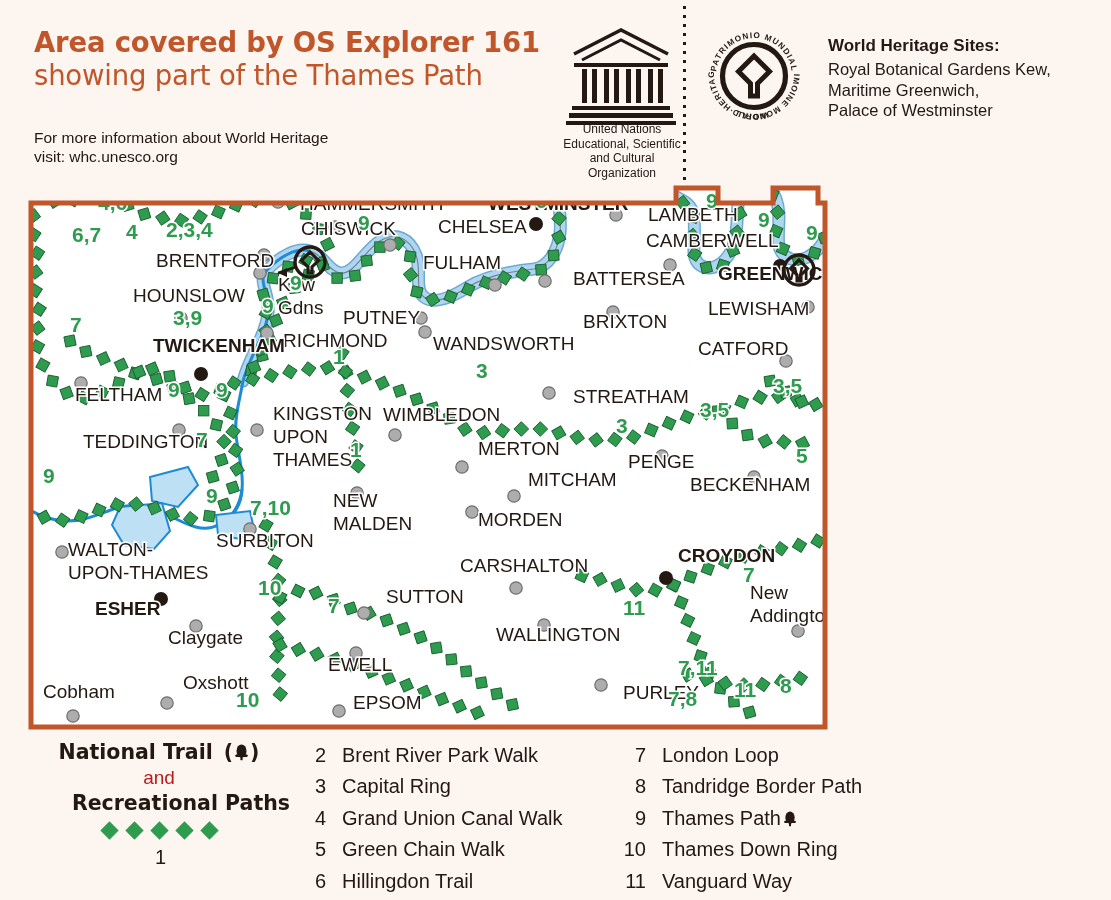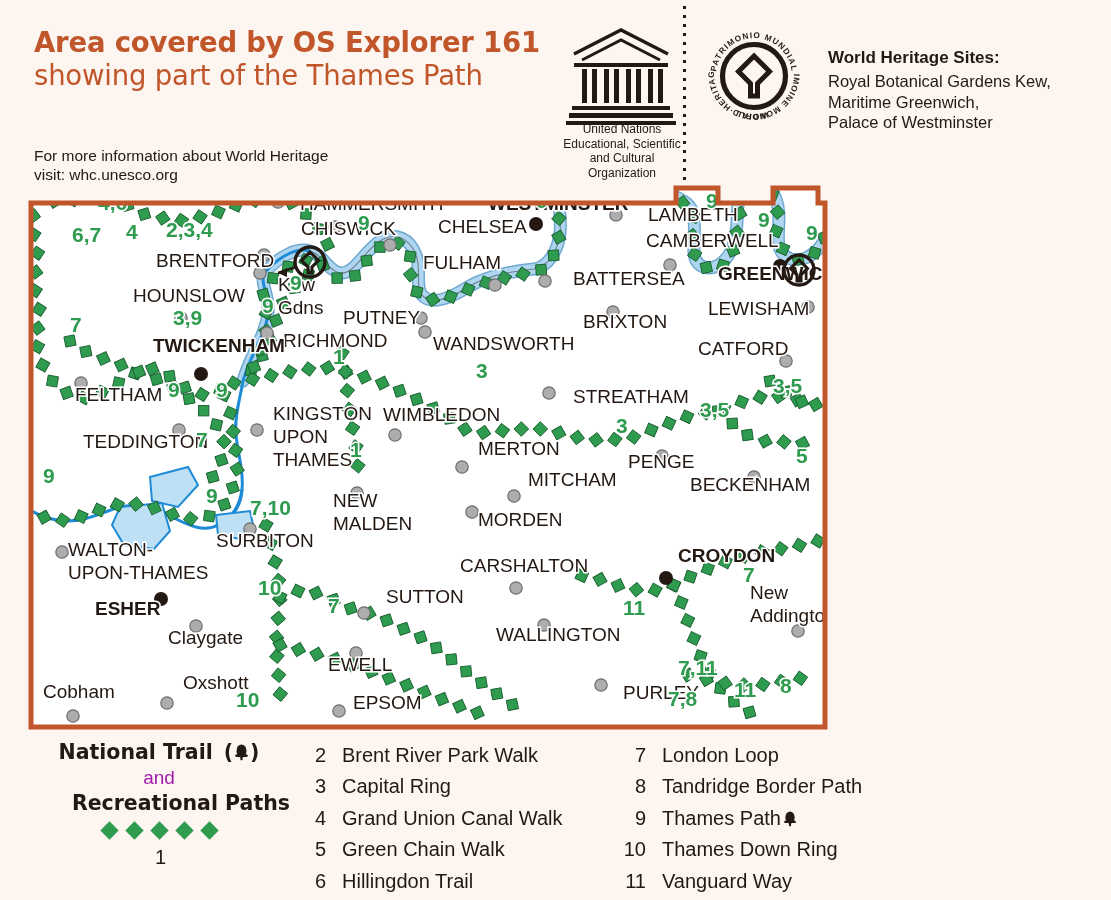--- a/index.html
+++ b/index.html
@@ -18,56 +18,56 @@
     font-weight:bold;font-size:27.5px;color:#C0562A;
     letter-spacing:-0.2px;line-height:32px;
   }
   .title-line2{
     font-family:"DejaVu Sans", sans-serif;
     font-weight:normal;font-size:27.5px;color:#C0562A;
     letter-spacing:-0.2px;line-height:34px;
   }
   #title-sub{
     position:absolute;left:34px;top:128px;width:320px;
-    font-size:15.5px;color:#231812;line-height:19px;margin-top:18px;
+    font-size:15.5px;color:#231812;line-height:19px;
   }
   
   #unesco-logo{position:absolute;left:566px;top:24px;width:110px;height:105px;}
   #unesco-word{
     position:absolute;left:560px;top:122px;width:124px;
     text-align:center;font-size:12px;color:#231812;line-height:14.5px;
   }
   
   #dotted-divider{
     position:absolute;left:683px;top:6px;width:3px;height:174px;
     background-image:repeating-linear-gradient(to bottom,#231812 0px,#231812 3px,transparent 3px,transparent 9px);
   }
   
   #whs-emblem{position:absolute;left:700px;top:18px;width:108px;height:108px;}
   
-  #whs-text{position:absolute;left:828px;top:48px;width:272px;}
+  #whs-text{position:absolute;left:828px;top:36px;width:272px;}
   #whs-heading{
     font-family:"Liberation Sans", sans-serif;
     font-weight:bold;font-size:17px;color:#231812;margin-bottom:3px;
   }
   .whs-site{font-size:16.5px;color:#231812;line-height:20.5px;}
 
   
   #map-wrap{position:absolute;left:28px;top:185px;width:800px;height:545px;}
   #map-svg{display:block;}
 
   
   #legend{position:absolute;left:0px;top:736px;width:1111px;height:164px;}
   #legend-col0{position:absolute;left:28px;top:4px;width:262px;text-align:center;}
   .lg-title{
     font-family:"DejaVu Sans", sans-serif;
     font-weight:bold;font-size:20.5px;color:#231812;line-height:25px;
     display:flex;align-items:center;justify-content:center;gap:11px;
   }
-  .lg-and{font-size:19px;color:#a21caf;line-height:26px;}
+  .lg-and{font-size:19px;color:#b91c1c;line-height:26px;}
   #lg-dash{margin-top:6px;height:16px;display:flex;align-items:center;justify-content:center;gap:12px;}
   .lg-dia{width:13px;height:13px;background:#2E9B4F;transform:rotate(45deg);}
   #lg-item1{margin-top:8px;display:flex;justify-content:center;gap:16px;font-size:20px;color:#231812;}
   #lg-item1 .num{width:14px;text-align:right;}
   .lgcol{position:absolute;top:4px;}
   #legend-col1{left:300px;width:300px;}
   #legend-col2{left:620px;width:320px;}
   .lg-row{display:flex;gap:16px;font-size:20px;color:#231812;line-height:31.4px;align-items:baseline;}
   .lg-row .num{width:26px;text-align:right;flex:0 0 26px;}
   .lg-row .lbl{white-space:nowrap;display:flex;align-items:center;gap:2px;}

